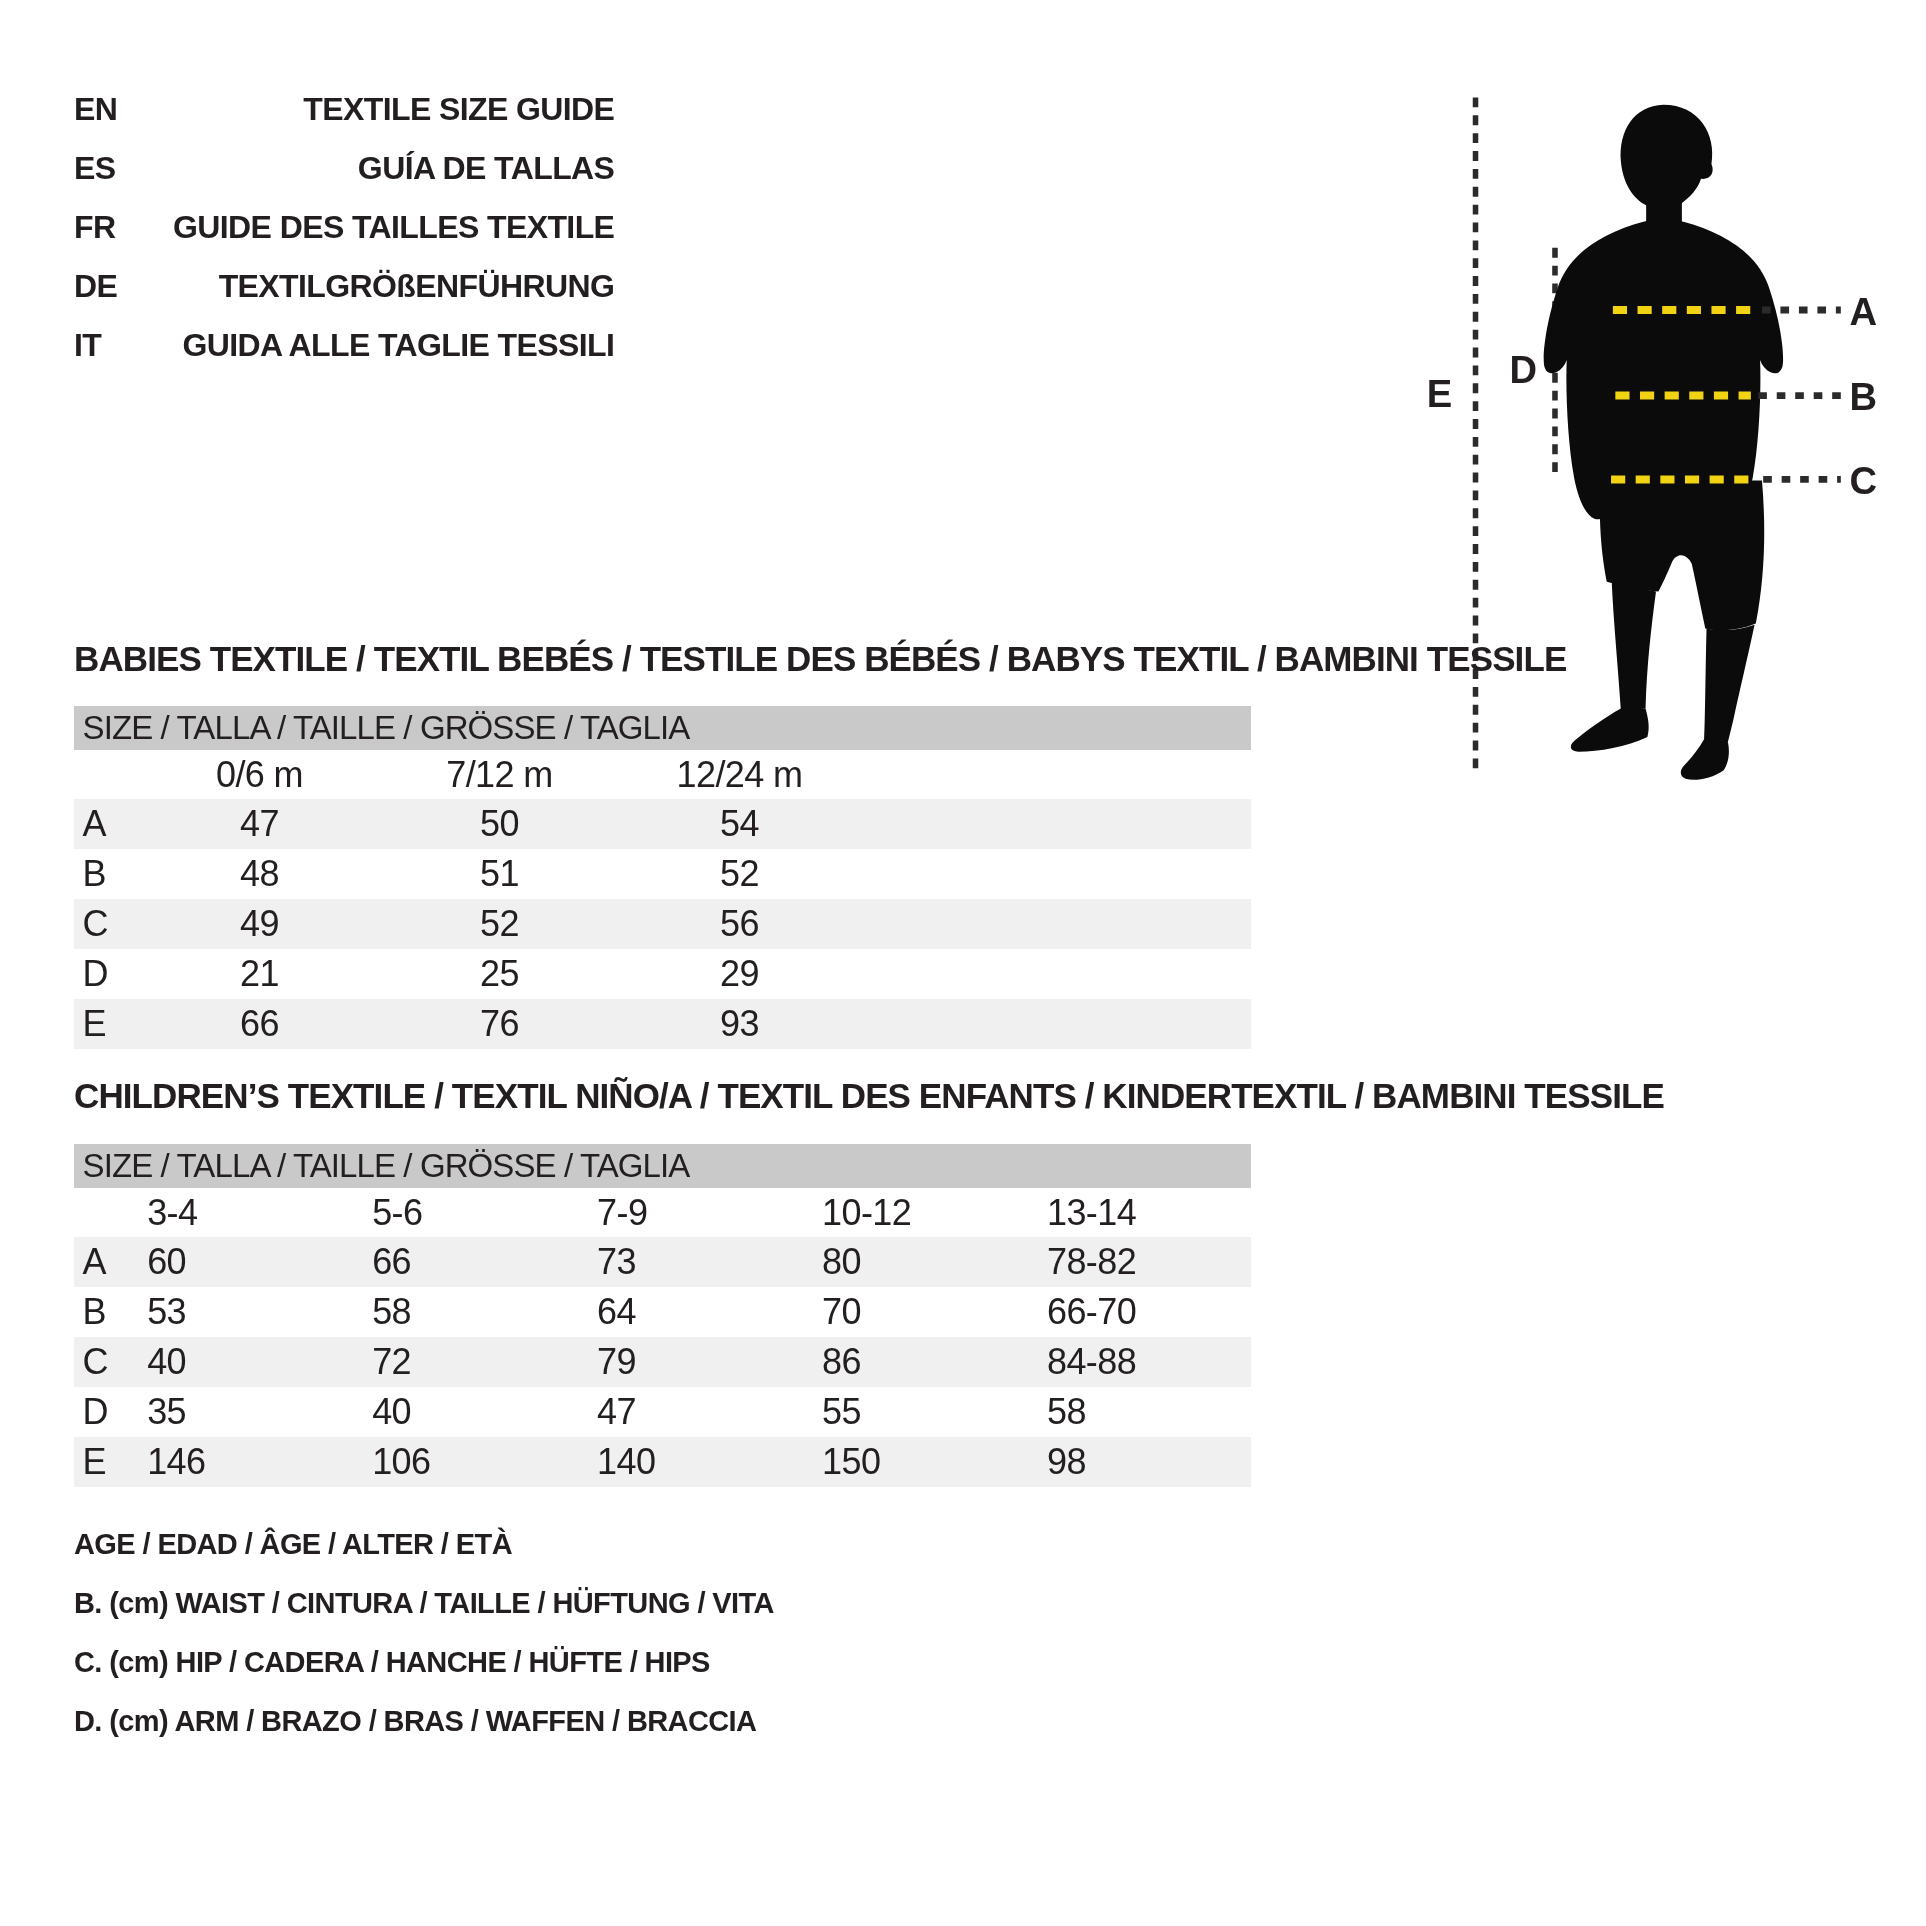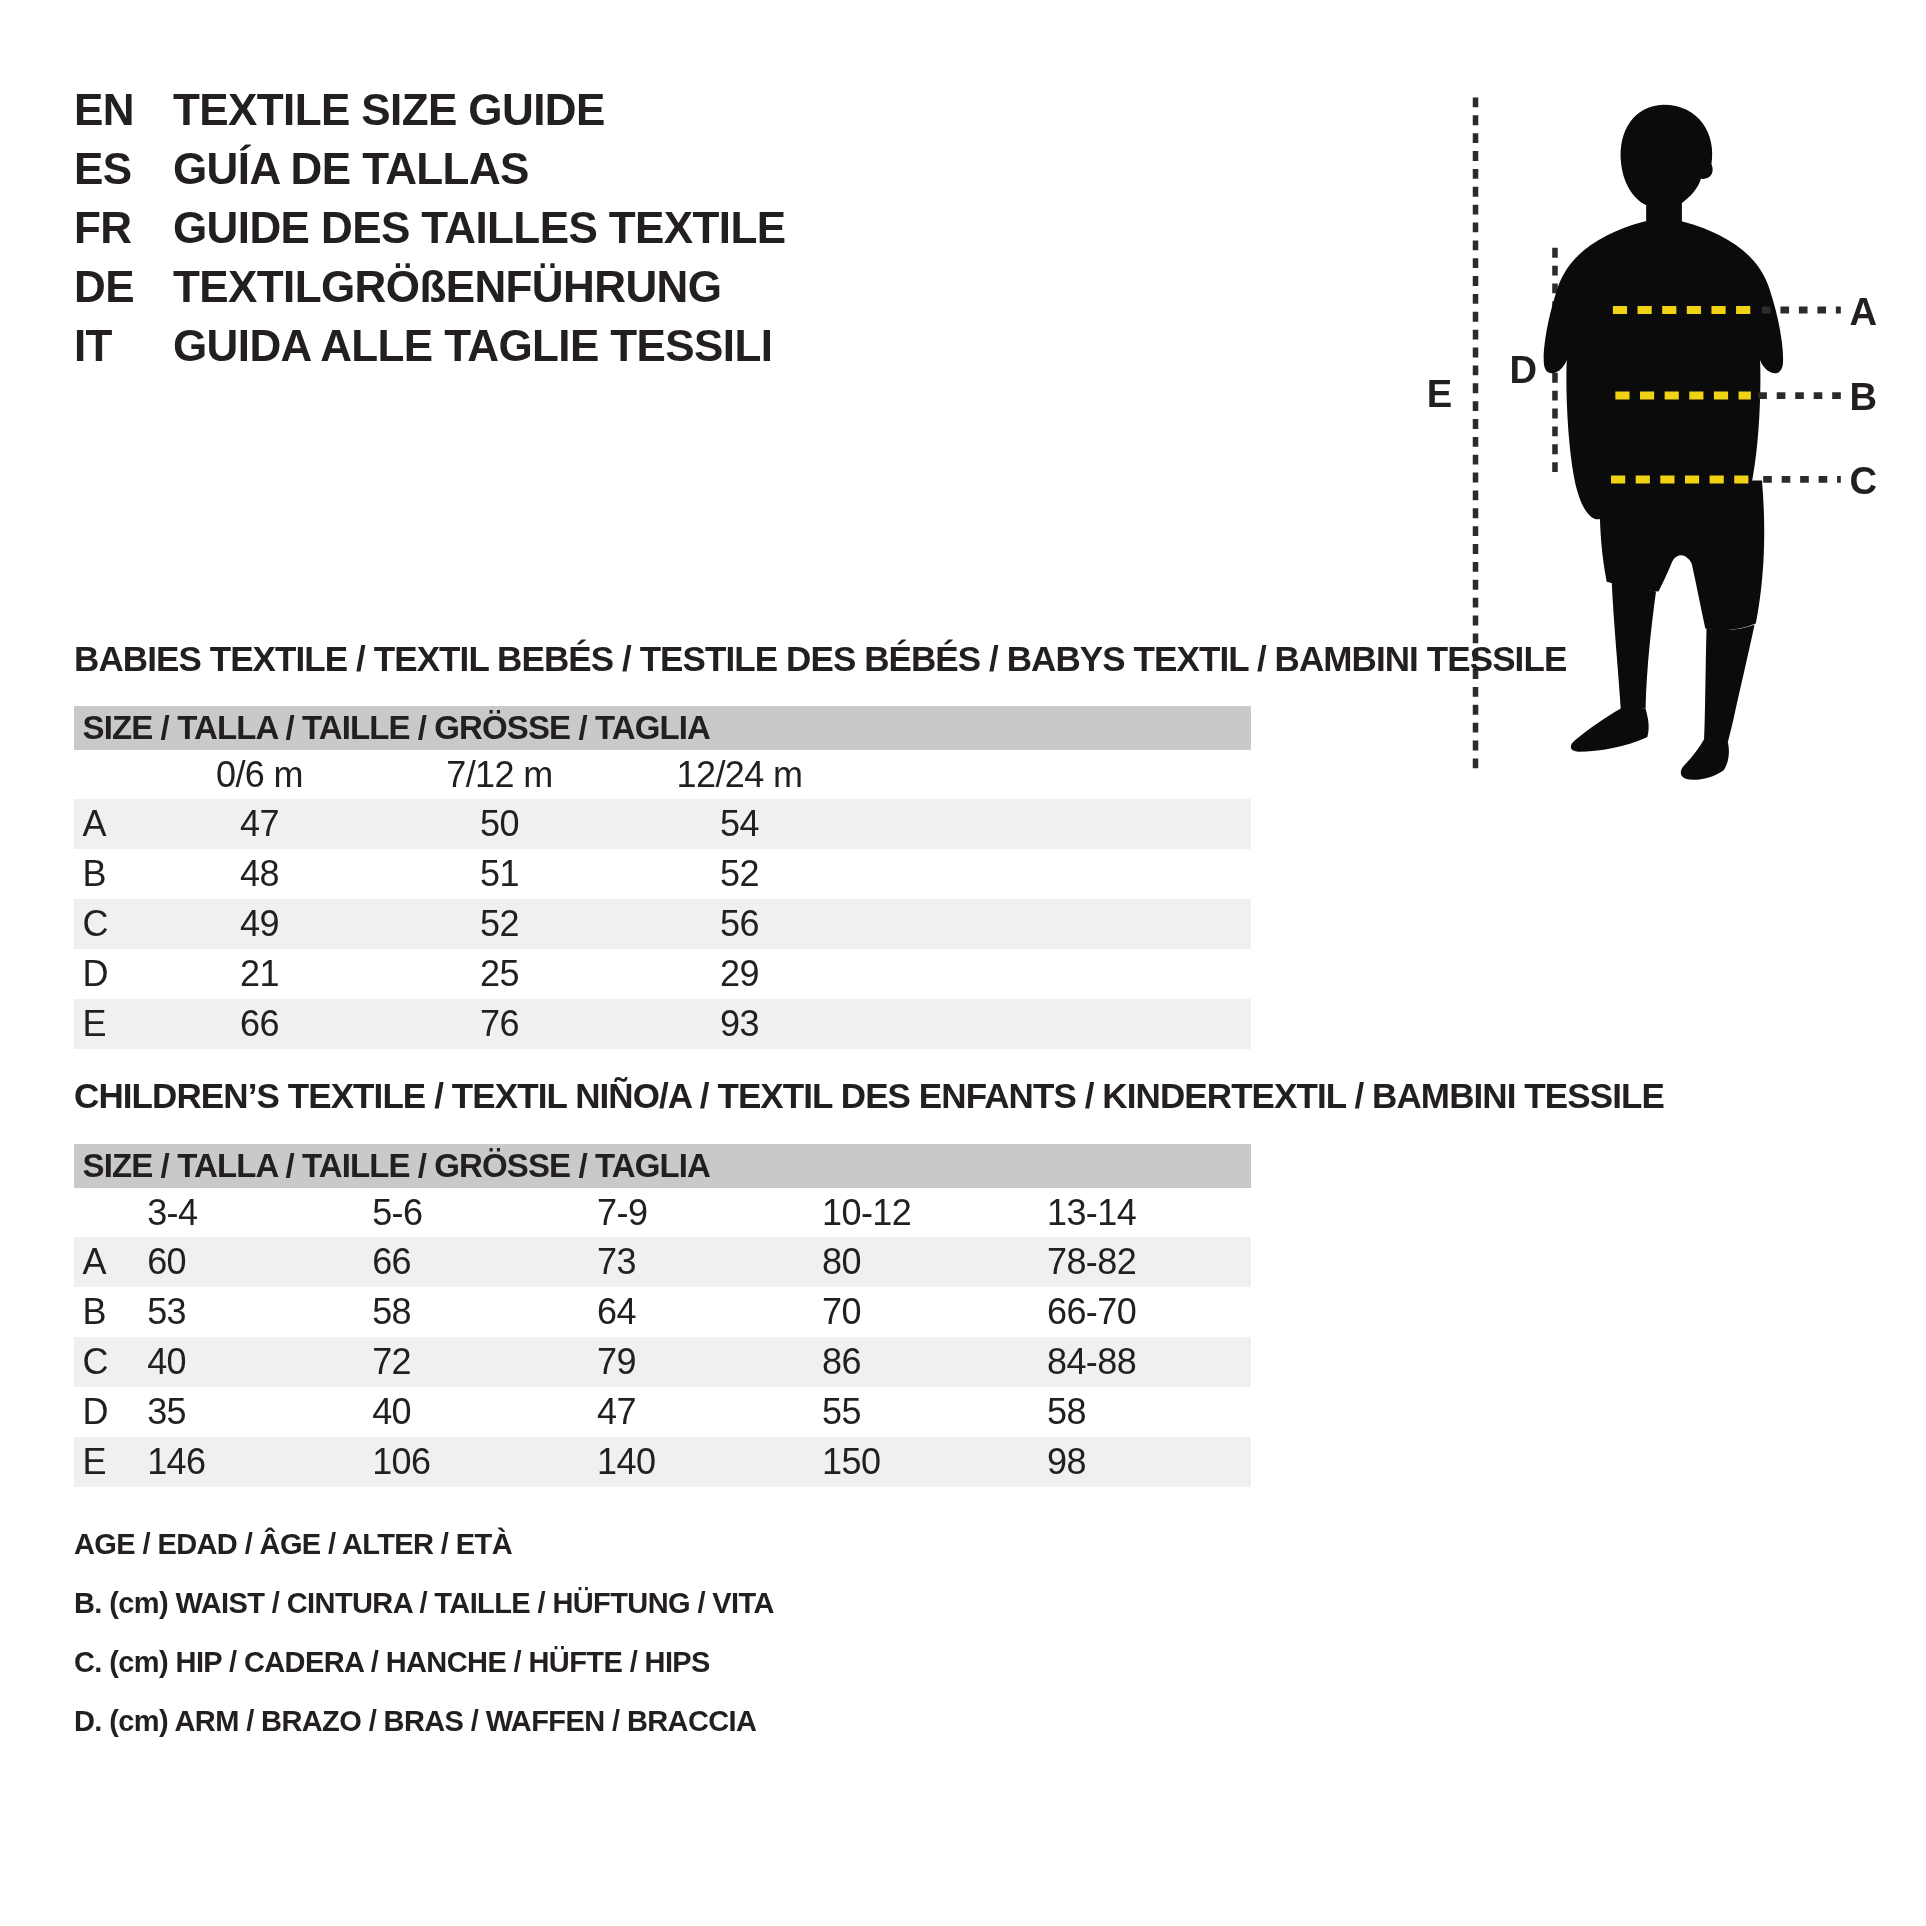--- a/index.html
+++ b/index.html
@@ -2,31 +2,31 @@
 <html style="font-size:10px"><head>
 <meta charset="utf-8">
 <style>
   html,body{margin:0;padding:0;background:#ffffff;}
   #canvas{
     position:relative;width:1926px;height:1926px;background:#ffffff;
     font-family:"Liberation Sans",sans-serif;color:#231f20;overflow:hidden;
   }
   
   .lang-list{position:absolute;left:74px;top:80px;}
-  .lang-row{display:flex;height:59px;align-items:center;font-size:44px;font-weight:700;letter-spacing:-0.6px;white-space:nowrap;}
+  .lang-row{display:flex;height:59px;align-items:center;font-size:32px;font-weight:700;letter-spacing:-0.6px;white-space:nowrap;justify-content:space-between;}
   .lang-code{width:99px;}
   
   .sec-title{position:absolute;left:74px;font-size:35px;font-weight:700;letter-spacing:-0.9px;white-space:nowrap;line-height:37px;}
   #babies-title{top:640px;}
   #children-title{top:1077px;}
   
   .size-table{position:absolute;left:74px;width:1177px;}
   #babies-table{top:706px;}
   #children-table{top:1144px;}
-  .band{box-sizing:border-box;height:44px;background:#c9c9c9;display:flex;align-items:center;padding-left:8.6px;font-size:33px;font-weight:700;letter-spacing:-0.9px;}
+  .band{box-sizing:border-box;height:44px;background:#c9c9c9;display:flex;align-items:center;padding-left:8.6px;font-size:33px;font-weight:400;letter-spacing:-0.9px;}
   .trow{display:flex;height:50px;align-items:center;font-size:36px;letter-spacing:-0.6px;gap:21px;}
   .thead{height:49px;}
   .stripe{background:#f0f0f0;}
   .c-label{box-sizing:border-box;width:55px;padding-left:8.6px;}
   .c-val{width:219px;text-align:center;}
   .c-val5{width:217px;}
   
   .legend{position:absolute;left:74px;top:1515px;}
   .legend-row{display:flex;height:59px;align-items:center;font-size:29px;font-weight:700;letter-spacing:-0.6px;white-space:nowrap;}
   

